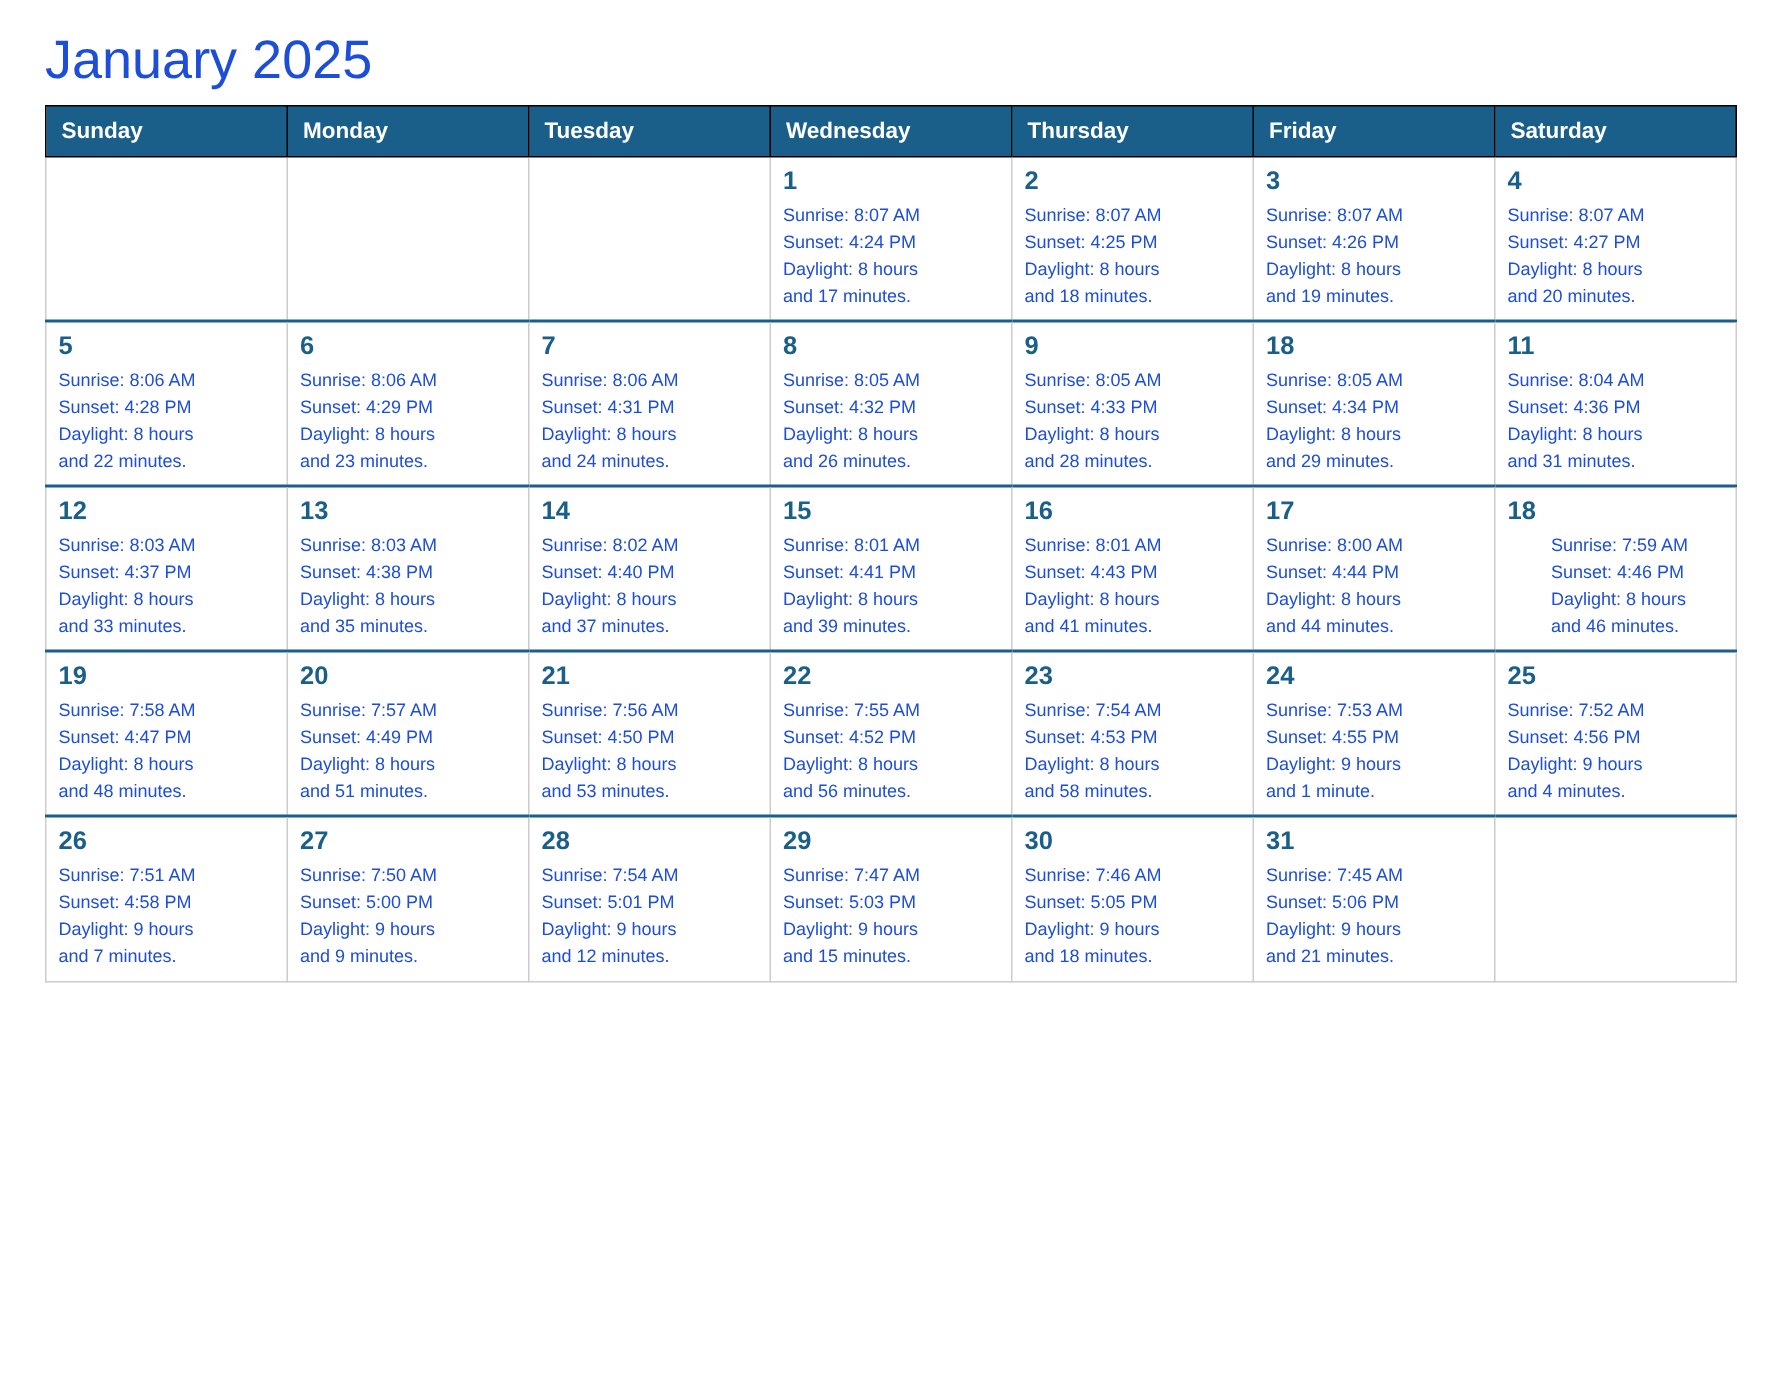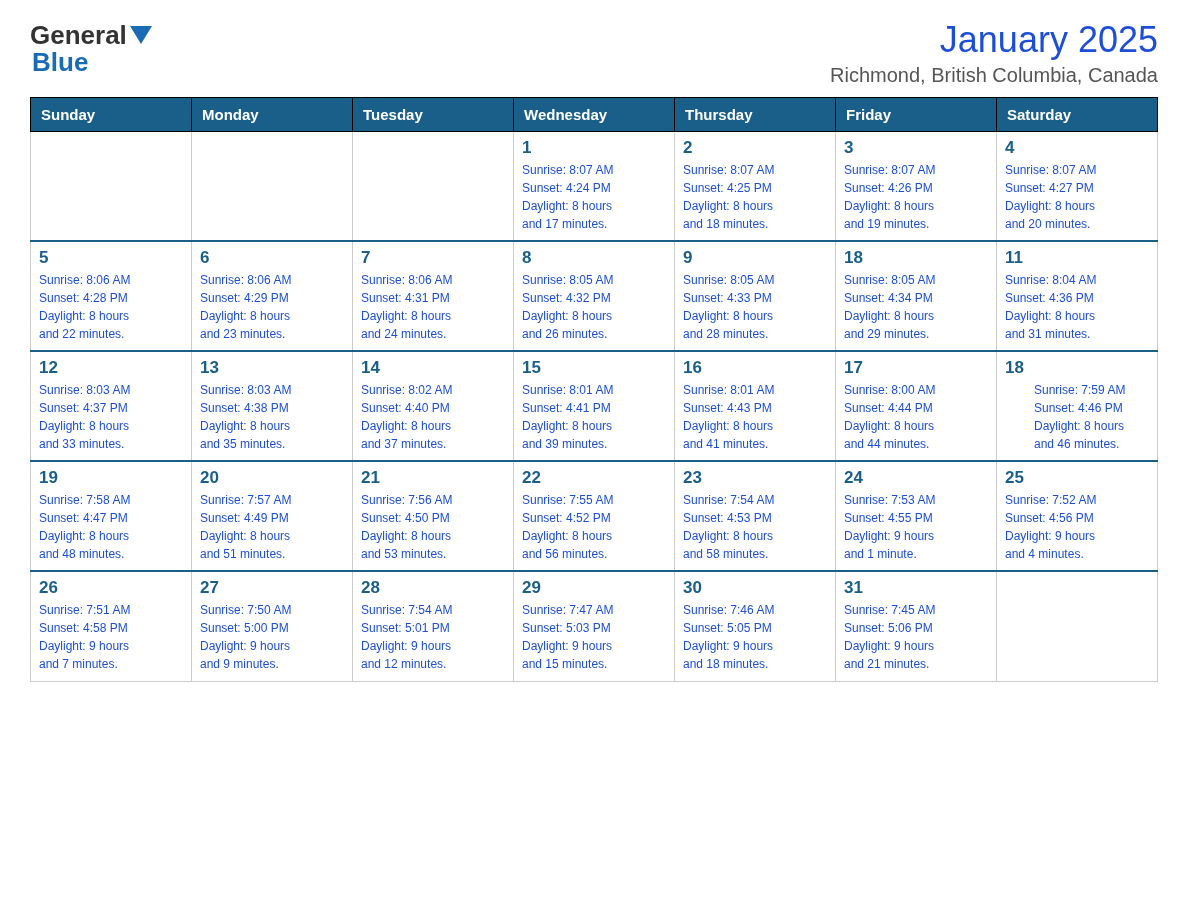--- a/index.html
+++ b/index.html
@@ -78,36 +78,22 @@
       background: #fff;
     }
     .row-divider td {
       border-top: 2px solid #1a5f8a;
     }
   </style>
 </head>
 <body>
 
 <div class="header-area">
-  <div class="logo">
-    <div class="logo-row">
-      <span style="font-size:26px;font-weight:bold;color:#333;">General</span>
-      <span style="display:inline-block;margin-left:3px;margin-top:2px;">
-        <svg width="22" height="18" viewBox="0 0 22 18">
-          <polygon points="0,0 22,0 11,18" fill="#1a6bb5"></polygon>
-        </svg>
-      </span>
-    </div>
-    <div style="margin-top:-4px;margin-left:2px;">
-      <span style="font-size:26px;font-weight:bold;color:#1a6bb5;">Blue</span>
-    </div>
-  </div>
   <div class="title-area">
     <div class="calendar-title">January 2025</div>
-    <div class="calendar-subtitle">Richmond, British Columbia, Canada</div>
   </div>
 </div>
 
 <table class="calendar-table">
   <thead>
     <tr>
       <th>Sunday</th>
       <th>Monday</th>
       <th>Tuesday</th>
       <th>Wednesday</th>

